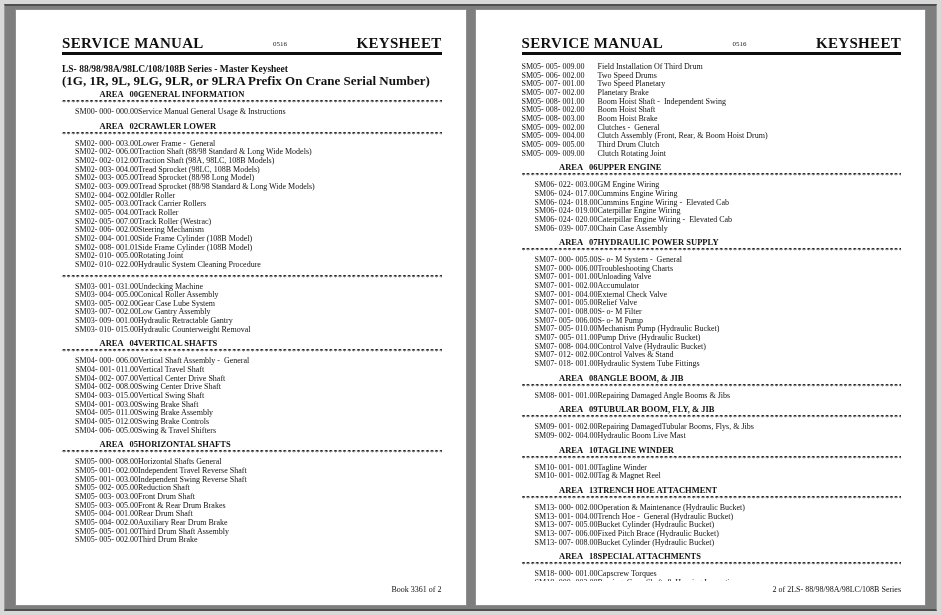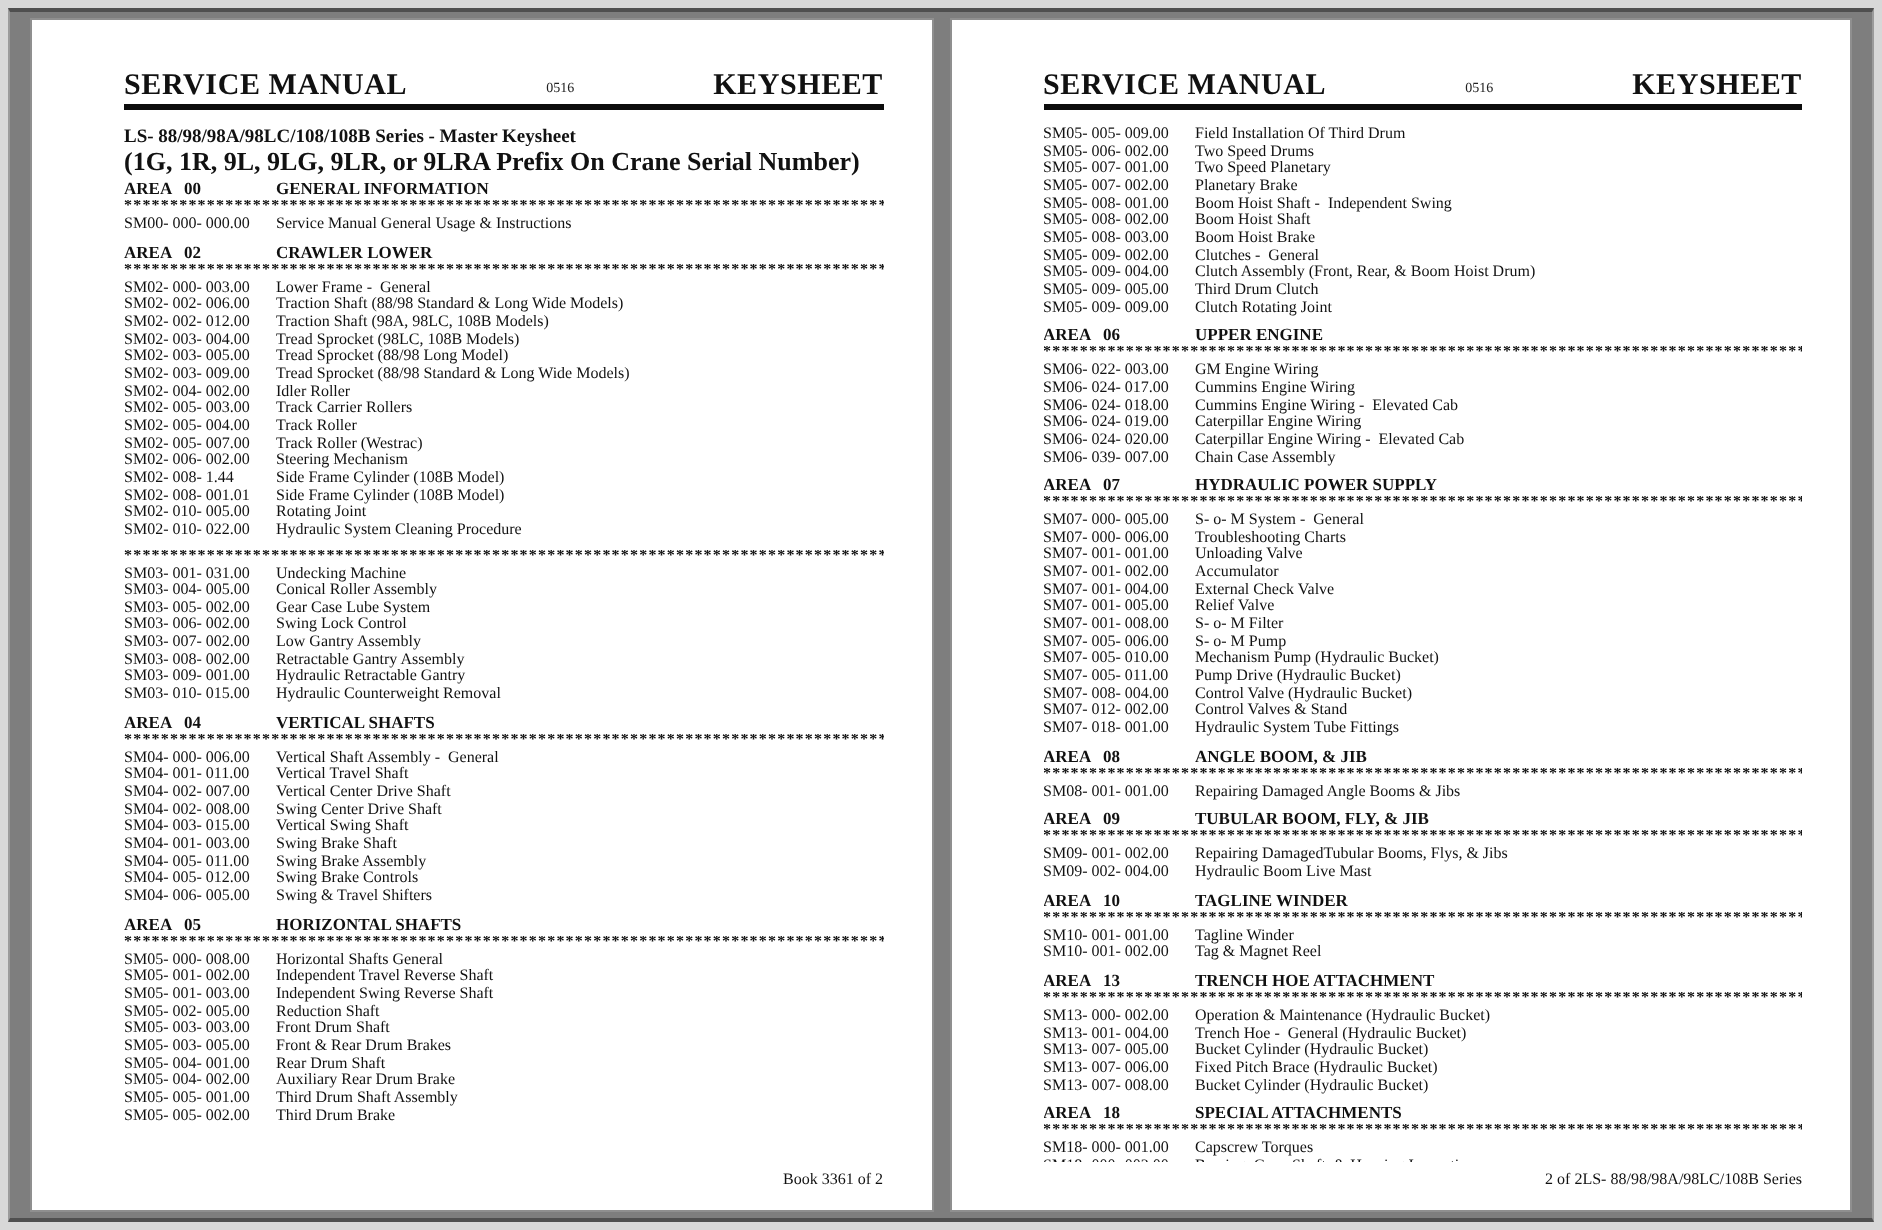--- a/index.html
+++ b/index.html
@@ -51,21 +51,21 @@
     color:#222;
   }
   .doc-header .hdr-right {
     font-size:15px; font-weight:bold; letter-spacing:0.3px; line-height:15px;
   }
   .title-block { margin-top:9px; flex:none; }
   .doc-title { font-size:9.5px; font-weight:bold; line-height:11px; }
   .doc-subtitle { font-size:13px; font-weight:bold; line-height:9px; margin-top:1px; }
   .content { flex:1 1 auto; display:flex; flex-direction:column; overflow:hidden; }
   .leading-entries { margin-top:8px; }
-  .section { margin-top:5px; }
+  .section { margin-top:5px;text-align:right; }
   .area-row { display:flex; font-size:8.5px; font-weight:bold; line-height:9px; }
   .area-heading { width:76px; flex:none; white-space:pre; }
   .area-name { white-space:nowrap; }
   .stars {
     font-size:8px; font-weight:bold;
     line-height:6px; height:6px;
     overflow:hidden; white-space:nowrap;
     letter-spacing:0.6px;
     margin:1px 0 2px 0;
   }
@@ -152,21 +152,21 @@
               </div>
               <div class="entry">
                 <span class="code">SM02- 005- 007.00</span>
                 <span class="desc">Track Roller (Westrac)</span>
               </div>
               <div class="entry">
                 <span class="code">SM02- 006- 002.00</span>
                 <span class="desc">Steering Mechanism</span>
               </div>
               <div class="entry">
-                <span class="code">SM02- 008- 1.44</span>
+                <span class="code">SM02- 004- 001.00</span>
                 <span class="desc">Side Frame Cylinder (108B Model)</span>
               </div>
               <div class="entry">
                 <span class="code">SM02- 008- 001.01</span>
                 <span class="desc">Side Frame Cylinder (108B Model)</span>
               </div>
               <div class="entry">
                 <span class="code">SM02- 010- 005.00</span>
                 <span class="desc">Rotating Joint</span>
               </div>
@@ -183,30 +183,22 @@
               </div>
               <div class="entry">
                 <span class="code">SM03- 004- 005.00</span>
                 <span class="desc">Conical Roller Assembly</span>
               </div>
               <div class="entry">
                 <span class="code">SM03- 005- 002.00</span>
                 <span class="desc">Gear Case Lube System</span>
               </div>
               <div class="entry">
-                <span class="code">SM03- 006- 002.00</span>
-                <span class="desc">Swing Lock Control</span>
-              </div>
-              <div class="entry">
                 <span class="code">SM03- 007- 002.00</span>
                 <span class="desc">Low Gantry Assembly</span>
-              </div>
-              <div class="entry">
-                <span class="code">SM03- 008- 002.00</span>
-                <span class="desc">Retractable Gantry Assembly</span>
               </div>
               <div class="entry">
                 <span class="code">SM03- 009- 001.00</span>
                 <span class="desc">Hydraulic Retractable Gantry</span>
               </div>
               <div class="entry">
                 <span class="code">SM03- 010- 015.00</span>
                 <span class="desc">Hydraulic Counterweight Removal</span>
               </div>
             </div>

